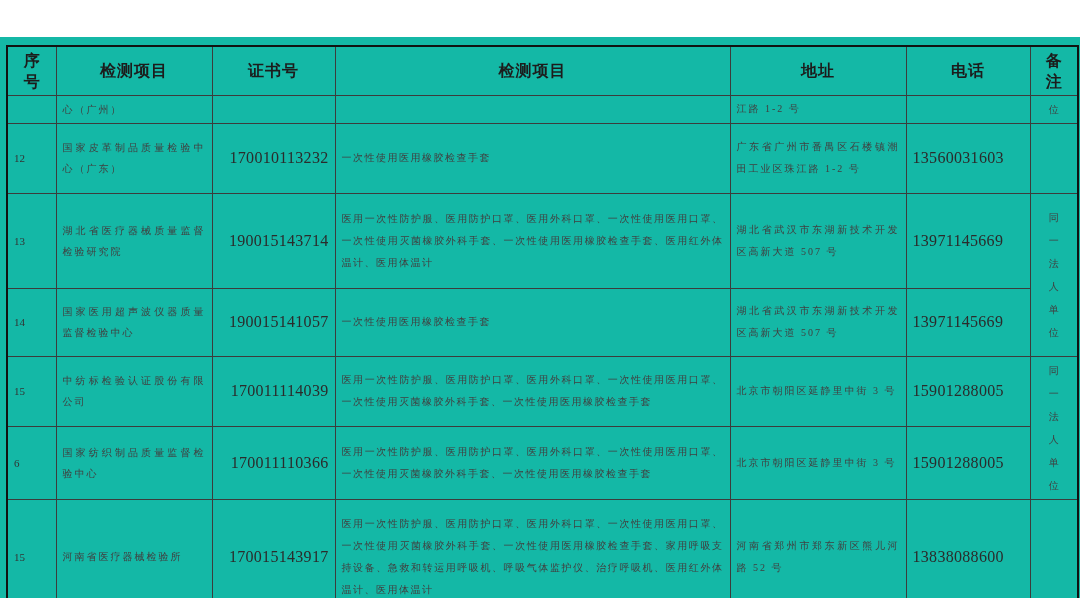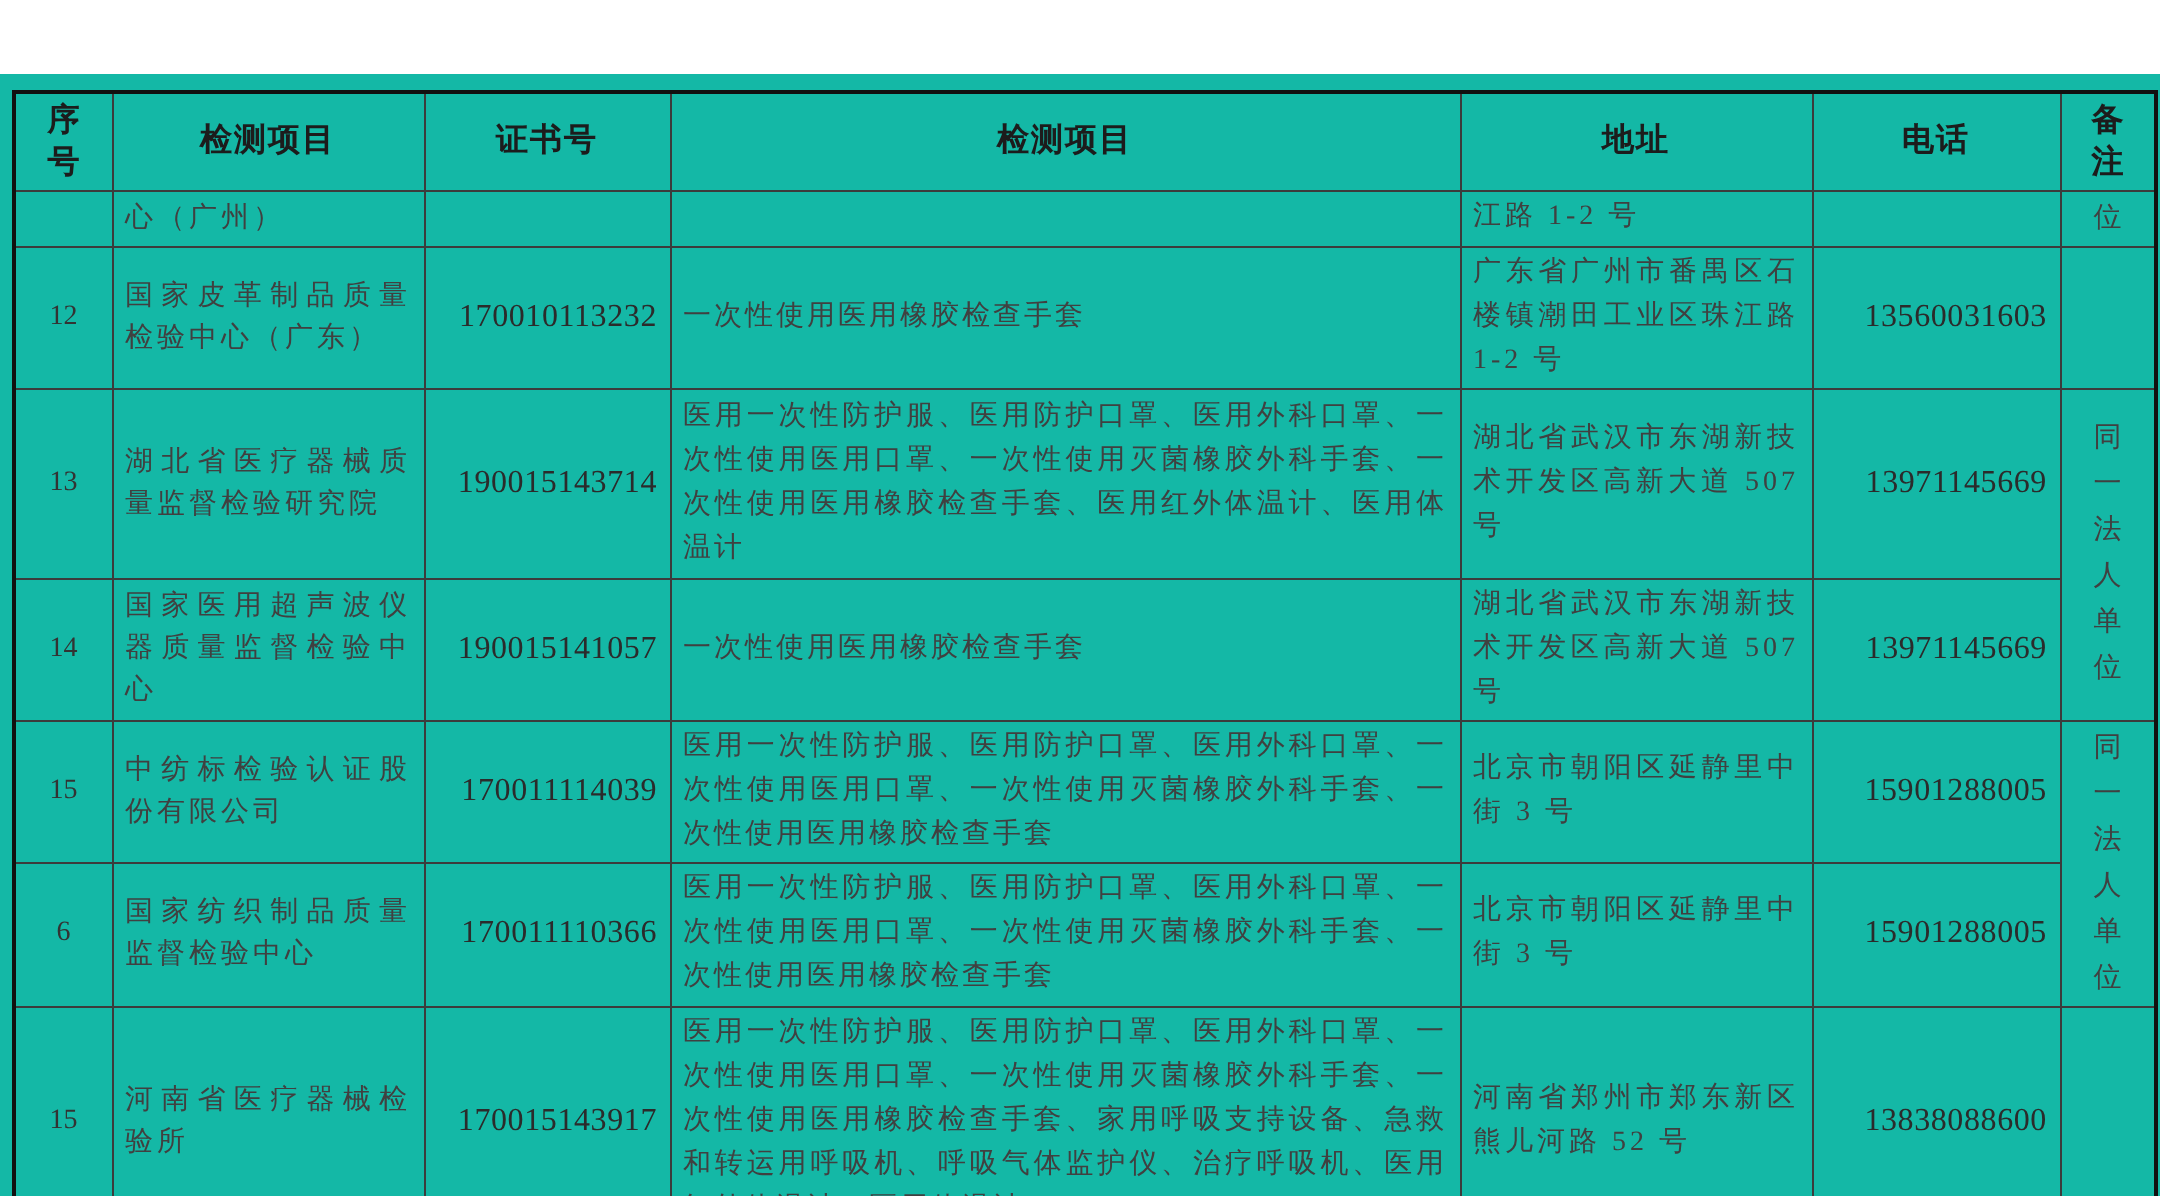--- a/index.html
+++ b/index.html
@@ -23,24 +23,24 @@
     overflow:hidden;
     vertical-align:middle;
     padding:2px 6px;
   }
   table.doc-table { border:2px solid #111111; }
   th.hdr {
     font-size:16px; font-weight:bold; color:#1c1c1c;
     text-align:center; letter-spacing:1px; padding:2px 2px;
     line-height:22px;
   }
-  td { font-size:14px; color:#404040; }
-  .c-seq   { text-align:center; font-size:14px; color:#333333; }
+  td { font-size:10px; color:#404040; }
+  .c-seq   { text-align:left; font-size:11px; color:#333333; }
   .c-cert  { text-align:right; font-size:16px; color:#2b2b2b; letter-spacing:0.3px; }
-  .c-phone { text-align:right; font-size:16px; color:#2b2b2b; letter-spacing:0.3px; }
+  .c-phone { text-align:left; font-size:16px; color:#2b2b2b; letter-spacing:0.3px; }
   .c-name  { text-align:justify; letter-spacing:2px; line-height:21px; padding:2px 5px; }
   .c-addr  { text-align:justify; letter-spacing:2px; line-height:22px; padding:2px 5px; }
   .c-items { text-align:justify; letter-spacing:1.5px; line-height:22px; padding:3px 7px; }
   .v-wrap {
     display:block; width:18px; margin:0 auto;
     line-height:23px; text-align:center;
     word-break:break-all; letter-spacing:0;
   }
   .hdr .v-wrap { line-height:21px; width:17px; }
   .bottom-edge {

